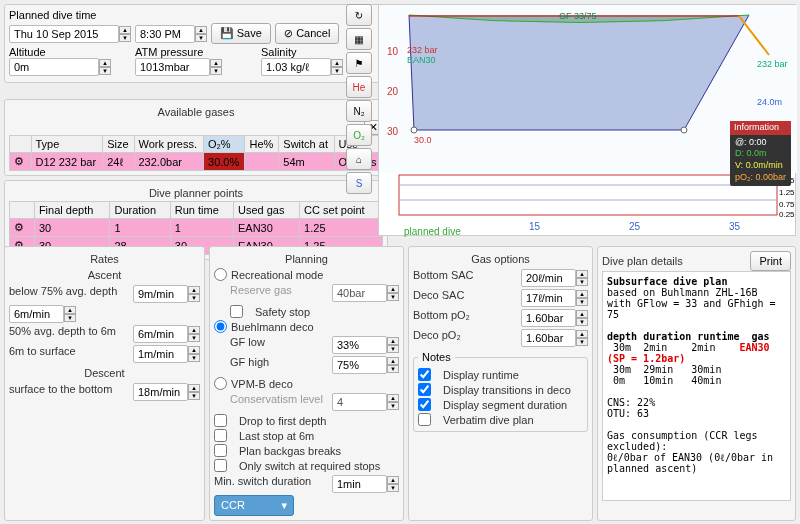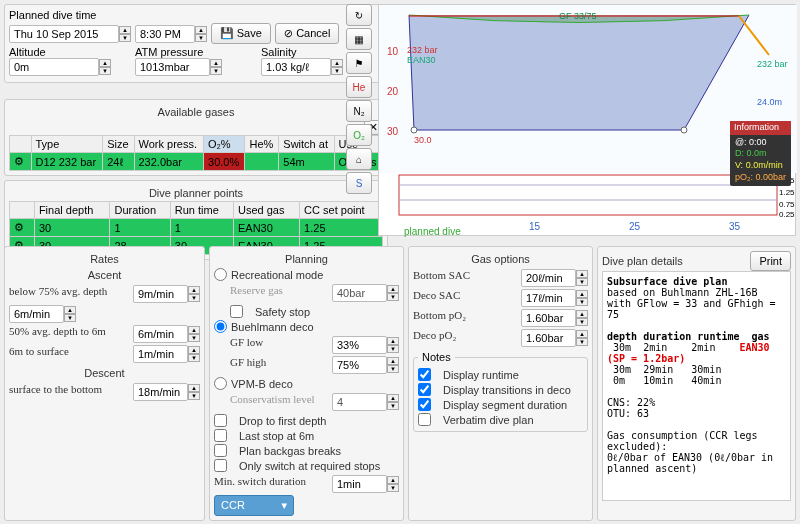--- a/index.html
+++ b/index.html
@@ -3,33 +3,33 @@
 <meta charset="utf-8">
 <style>
 * { box-sizing: border-box; margin: 0; padding: 0; }
 body { font-family: Arial, sans-serif; font-size: 11px; background: #eee; width: 800px; height: 524px; overflow: hidden; }
 .panel { background: #f5f5f5; border: 1px solid #ccc; border-radius: 3px; padding: 4px; }
 .section-title { text-align: center; font-size: 11px; padding: 2px 0; color: #333; }
 label { font-size: 11px; color: #333; }
 input[type="text"], select { font-size: 11px; padding: 2px 4px; border: 1px solid #bbb; border-radius: 2px; background: #fff; }
 button { font-size: 11px; padding: 3px 8px; border: 1px solid #aaa; border-radius: 3px; background: linear-gradient(#fff,#e8e8e8); cursor: pointer; }
 table { border-collapse: collapse; width: 100%; font-size: 11px; }
-th, td { border: 1px solid #ccc; padding: 2px 4px; text-align: left; background: #22c55e; }
+th, td { border: 1px solid #ccc; padding: 2px 4px; text-align: left; background: #f9a8d4; }
 th { background: #f0f0f0; font-weight: normal; }
 .top-left { position: absolute; left: 4px; top: 4px; width: 384px; }
 .chart-area { position: absolute; left: 378px; top: 4px; width: 418px; height: 232px; background: #fff; border: 1px solid #ccc; }
 .toolbar-vert { position: absolute; left: 346px; top: 4px; width: 28px; }
 .toolbar-vert button { display: block; width: 26px; height: 22px; margin-bottom: 2px; padding: 0; font-size: 10px; }
 .bottom-row { position: absolute; left: 4px; top: 246px; width: 792px; display: flex; gap: 4px; }
 .rates-panel { width: 201px; }
 .planning-panel { width: 195px; }
 .gas-panel { width: 185px; }
 .details-panel { flex: 1; position: relative; }
 .row { display: flex; gap: 4px; margin: 2px 0; }
-.row label { flex: 1; font-family: Liberation Serif, serif; }
+.row label { flex: 1; }
 .spinner { display: flex; align-items: center; }
 .spinner input { width: 55px; }
 .spin-btns { display: flex; flex-direction: column; }
 .spin-btns span { width: 12px; height: 8px; border: 1px solid #aaa; font-size: 7px; text-align: center; line-height: 6px; background: #f0f0f0; cursor: pointer; }
 .radio-row { display: flex; align-items: center; gap: 4px; padding: 1px 0; }
 .details-text { font-family: monospace; font-size: 10px; background: #fff; border: 1px solid #ccc; padding: 4px; height: 230px; overflow: auto; }
 .hl-red { color: #d00; font-weight: bold; }
 .wheel-icon::before { content: "⚙"; font-size: 11px; margin-right: 2px; }
 .ccr-btn { background: #5a9fd4; color: #fff; border: 1px solid #3a7fb4; width: 80px; text-align: left; padding: 3px 6px; }
 fieldset { border: 1px solid #ccc; border-radius: 3px; padding: 4px; margin-top: 4px; }

